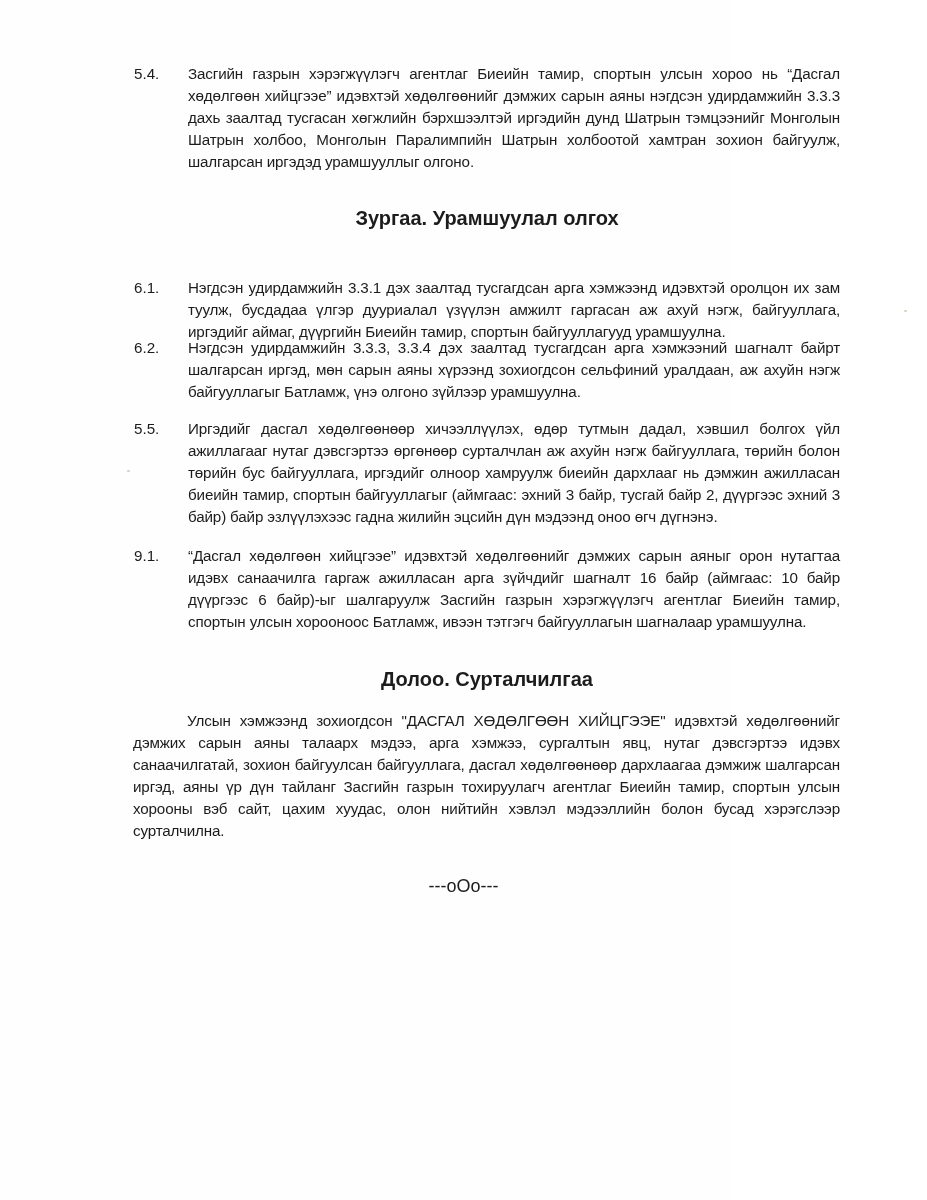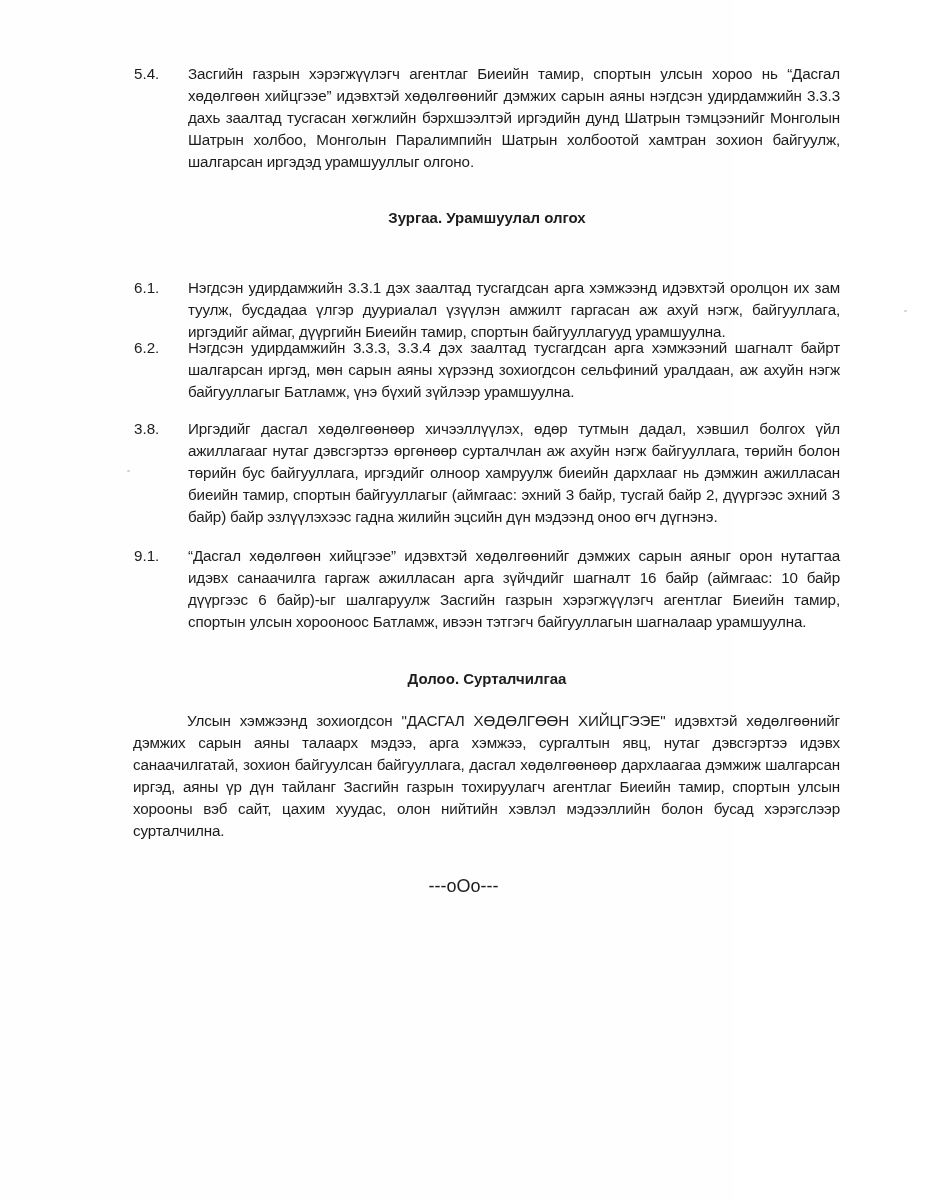--- a/index.html
+++ b/index.html
@@ -13,21 +13,21 @@
     position: absolute; left: 134px; width: 706px;
     font-size: 15.2px; line-height: 22px;
   }
   .item .num { position: absolute; left: 0; top: 0; width: 50px; }
   .item .txt {
     margin-left: 54px; text-align: justify; text-align-last: left;
     letter-spacing: -0.15px;
   }
   .heading {
     position: absolute; left: 134px; width: 706px; text-align: center;
-    font-weight: bold; font-size: 15px; line-height: 22px;
+    font-weight: bold; font-size: 20px; line-height: 22px;
   }
   .para {
     position: absolute; left: 133px; width: 707px;
     font-size: 15.2px; line-height: 22px; text-align: justify; text-align-last: left;
     text-indent: 54px; letter-spacing: -0.15px;
   }
   .endmark {
     position: absolute; left: 0; width: 927px; text-align: center; top: 875px;
     font-size: 18px; line-height: 22px;
   }
@@ -45,25 +45,25 @@
 
   <div class="heading" style="top:207px;">Зургаа. Урамшуулал олгох</div>
 
   <div class="item" style="top:249px;margin-top:28px;">
     <div class="num">6.1.</div>
     <div class="txt">Нэгдсэн удирдамжийн 3.3.1 дэх заалтад тусгагдсан арга хэмжээнд идэвхтэй оролцон их зам туулж, бусдадаа үлгэр дууриалал үзүүлэн амжилт гаргасан аж ахуй нэгж, байгууллага, иргэдийг аймаг, дүүргийн Биеийн тамир, спортын байгууллагууд урамшуулна.</div>
   </div>
 
   <div class="item" style="top:337px;">
     <div class="num">6.2.</div>
-    <div class="txt">Нэгдсэн удирдамжийн 3.3.3, 3.3.4 дэх заалтад тусгагдсан арга хэмжээний шагналт байрт шалгарсан иргэд, мөн сарын аяны хүрээнд зохиогдсон сельфиний уралдаан, аж ахуйн нэгж байгууллагыг Батламж, үнэ бүхий зүйлээр урамшуулна.</div>
+    <div class="txt">Нэгдсэн удирдамжийн 3.3.3, 3.3.4 дэх заалтад тусгагдсан арга хэмжээний шагналт байрт шалгарсан иргэд, мөн сарын аяны хүрээнд зохиогдсон сельфиний уралдаан, аж ахуйн нэгж байгууллагыг Батламж, үнэ олгоно зүйлээр урамшуулна.</div>
   </div>
 
   <div class="item" style="top:418px;">
-    <div class="num">3.8.</div>
+    <div class="num">5.5.</div>
     <div class="txt">Иргэдийг дасгал хөдөлгөөнөөр хичээллүүлэх, өдөр тутмын дадал, хэвшил болгох үйл ажиллагааг нутаг дэвсгэртээ өргөнөөр сурталчлан аж ахуйн нэгж байгууллага, төрийн болон төрийн бус байгууллага, иргэдийг олноор хамруулж биеийн дархлааг нь дэмжин ажилласан биеийн тамир, спортын байгууллагыг (аймгаас: эхний 3 байр, тусгай байр 2, дүүргээс эхний 3 байр) байр эзлүүлэхээс гадна жилийн эцсийн дүн мэдээнд оноо өгч дүгнэнэ.</div>
   </div>
 
   <div class="item" style="top:545px;">
     <div class="num">9.1.</div>
     <div class="txt">“Дасгал хөдөлгөөн хийцгээе” идэвхтэй хөдөлгөөнийг дэмжих сарын аяныг орон нутагтаа идэвх санаачилга гаргаж ажилласан арга зүйчдийг шагналт 16 байр (аймгаас: 10 байр дүүргээс 6 байр)-ыг шалгаруулж Засгийн газрын хэрэгжүүлэгч агентлаг Биеийн тамир, спортын улсын хорооноос Батламж, ивээн тэтгэгч байгууллагын шагналаар урамшуулна.</div>
   </div>
 
   <div class="heading" style="top:668px;">Долоо. Сурталчилгаа</div>
 

